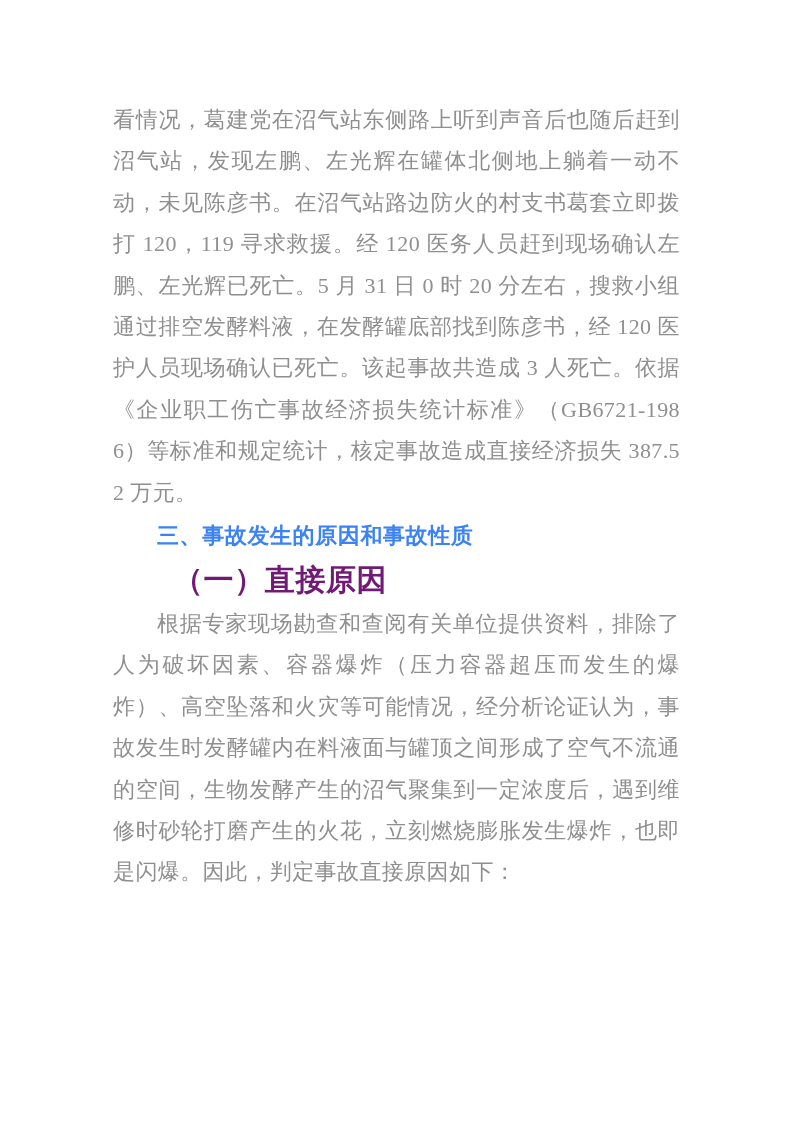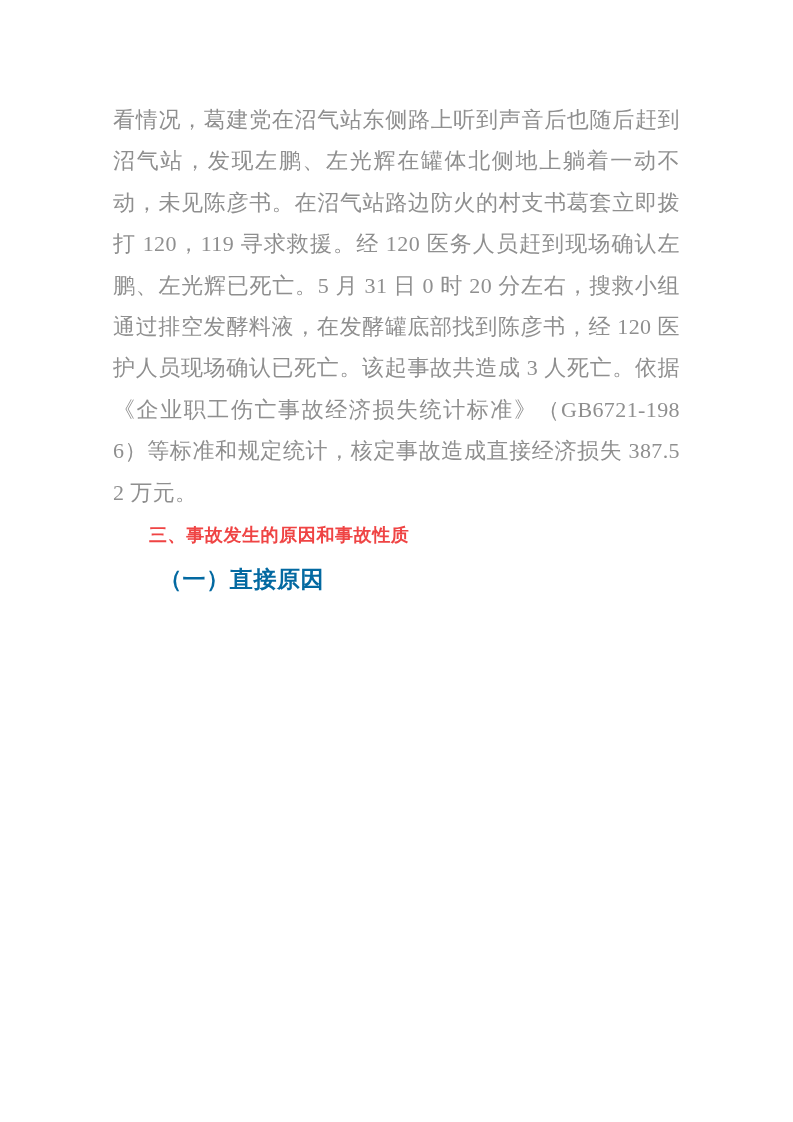--- a/index.html
+++ b/index.html
@@ -35,46 +35,47 @@
   }
   .indent-2em {
     text-indent: 2em;
   }
   .no-indent {
     text-indent: 0;
   }
   .heading-1 {
     font-family: Liberation Serif, serif;
     font-weight: 700;
-    font-size: 18px;
+    font-size: 22px;
     line-height: 41.4px;
-    color: #ef4444;
+    color: #3b82f6;
     margin: 2px 0 0 0;
     text-indent: 2em;
     letter-spacing: 0.6px;
   }
   .heading-2 {
     font-family: "Liberation Serif", "DejaVu Serif", serif;
     font-weight: 700;
-    font-size: 23px;
+    font-size: 30px;
     line-height: 41.4px;
-    color: #0369a1;
+    color: #701a75;
     margin: 3px 0 2px 0;
     text-indent: 2em;
     letter-spacing: 0.6px;
   }
 </style>
 </head>
 <body>
 
 <div class="page">
   <div class="content">
 
     <p class="body-par no-indent">看情况，葛建党在沼气站东侧路上听到声音后也随后赶到沼气站，发现左鹏、左光辉在罐体北侧地上躺着一动不动，未见陈彦书。在沼气站路边防火的村支书葛套立即拨打 120，119 寻求救援。经 120 医务人员赶到现场确认左鹏、左光辉已死亡。5 月 31 日 0 时 20 分左右，搜救小组通过排空发酵料液，在发酵罐底部找到陈彦书，经 120 医护人员现场确认已死亡。该起事故共造成 3 人死亡。依据《企业职工伤亡事故经济损失统计标准》（GB6721-1986）等标准和规定统计，核定事故造成直接经济损失 387.52 万元。</p>
 
 
     <p class="heading-1">三、事故发生的原因和事故性质</p>
 
     <p class="heading-2">（一）直接原因</p>
 
+    <p class="body-par indent-2em">根据专家现场勘查和查阅有关单位提供资料，排除了人为破坏因素、容器爆炸（压力容器超压而发生的爆炸）、高空坠落和火灾等可能情况，经分析论证认为，事故发生时发酵罐内在料液面与罐顶之间形成了空气不流通的空间，生物发酵产生的沼气聚集到一定浓度后，遇到维修时砂轮打磨产生的火花，立刻燃烧膨胀发生爆炸，也即是闪爆。因此，判定事故直接原因如下：</p>
 
   </div>
 </div>
 
 </body></html>

